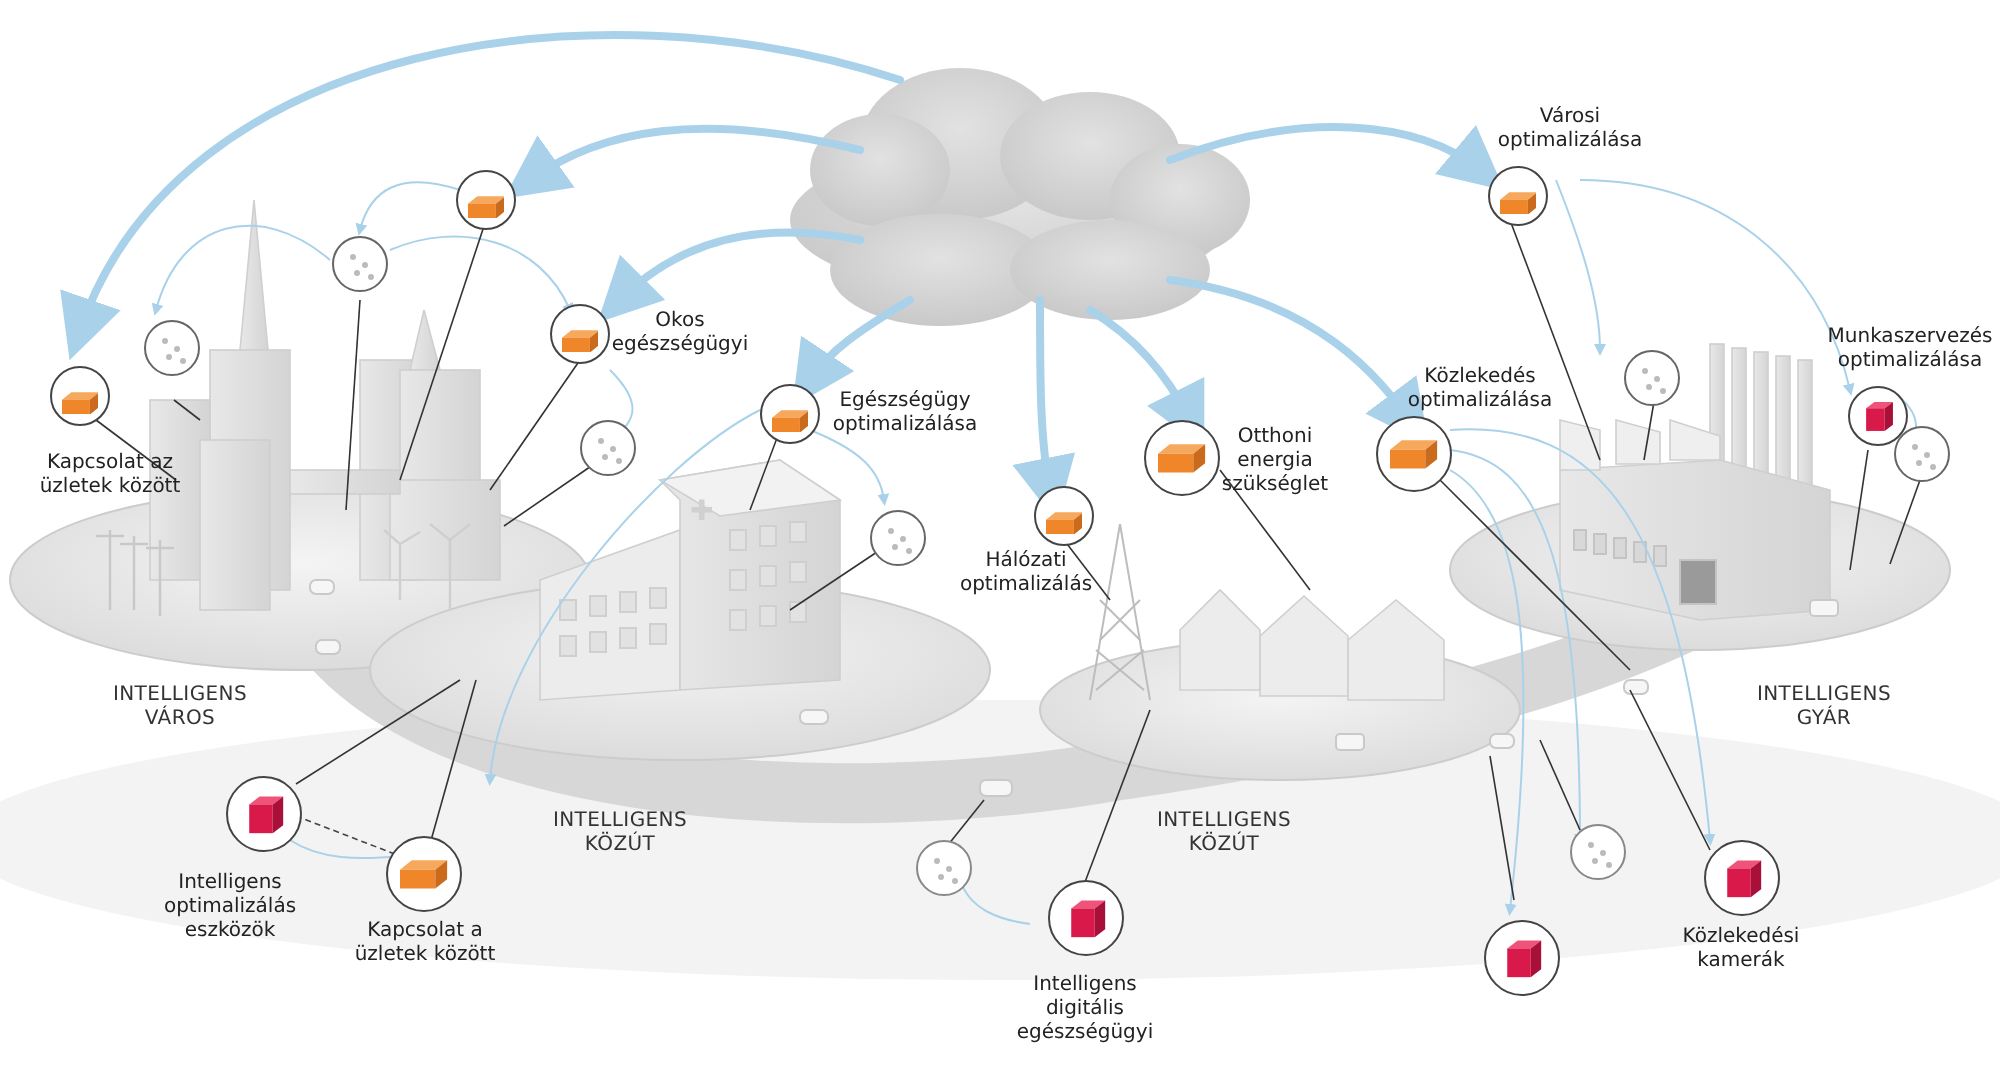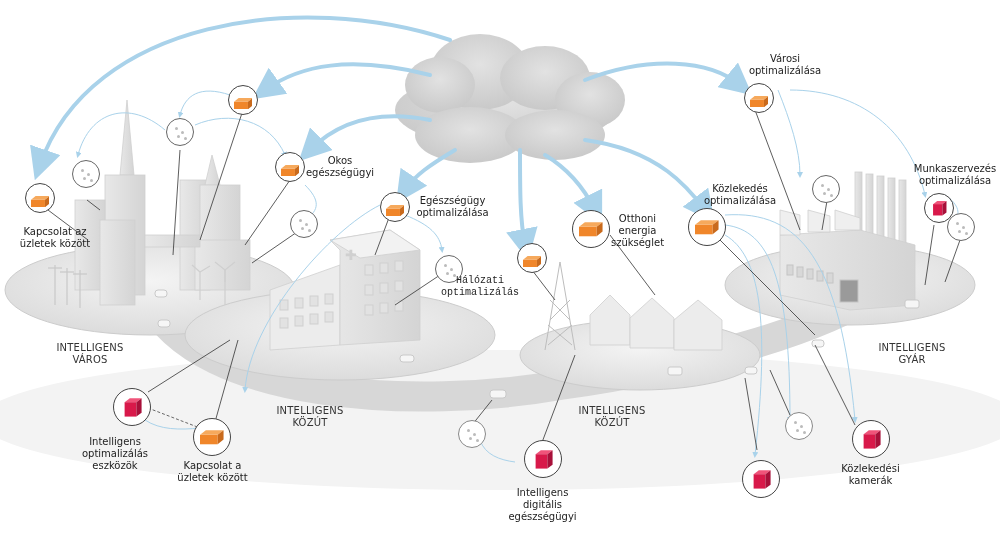--- a/index.html
+++ b/index.html
@@ -373,21 +373,21 @@
       <div>egészségügyi</div>
     </div>
 <div class="lbl" style="left:0px;top:226px;width:80px;margin-left:15px;">
       <div>Kapcsolat az</div>
       <div>üzletek között</div>
     </div>
 <div class="lbl" style="left:410px;top:195px;width:85px;">
       <div>Egészségügy</div>
       <div>optimalizálása</div>
     </div>
-<div class="lbl" style="left:440px;top:275px;width:80px;font-family:Liberation Mono, monospace;">
+<div class="lbl" style="left:473px;top:275px;width:80px;">
       <div>Hálózati</div>
       <div>optimalizálás</div>
     </div>
 <div class="lbl" style="left:605px;top:213px;width:65px;">
       <div>Otthoni</div>
       <div>energia</div>
       <div>szükséglet</div>
     </div>
 <div class="lbl" style="left:695px;top:183px;width:90px;">
       <div>Közlekedés</div>

